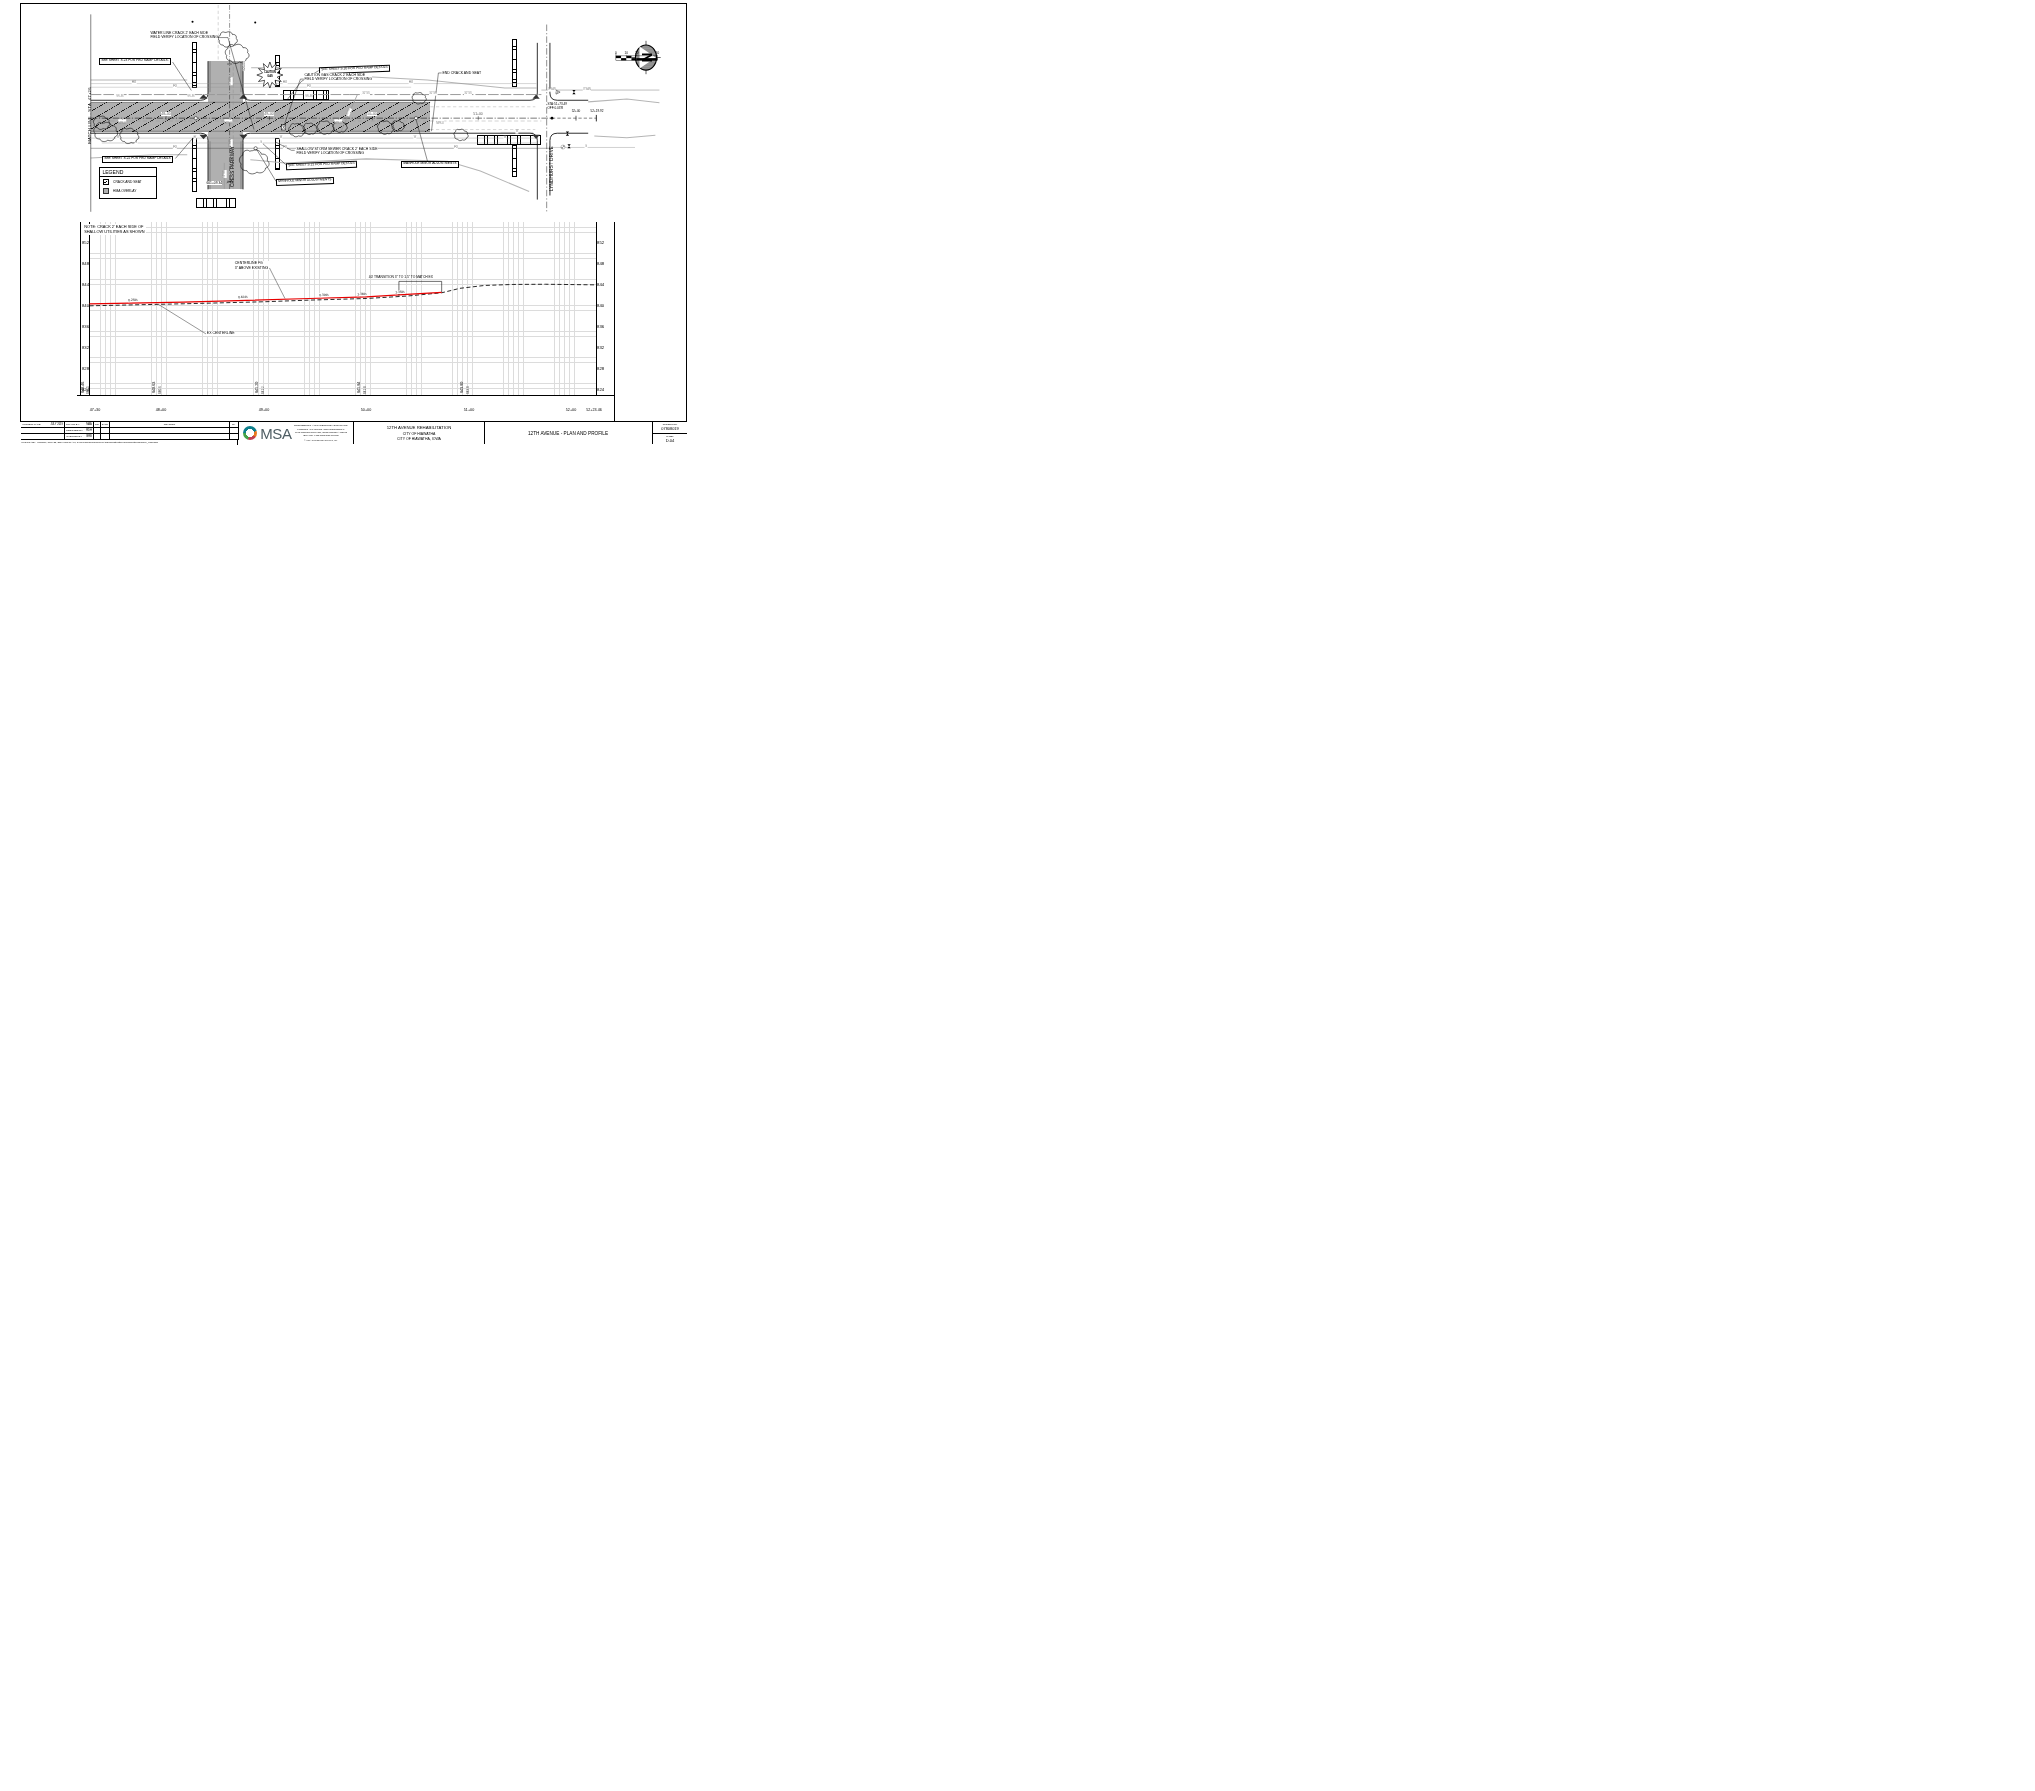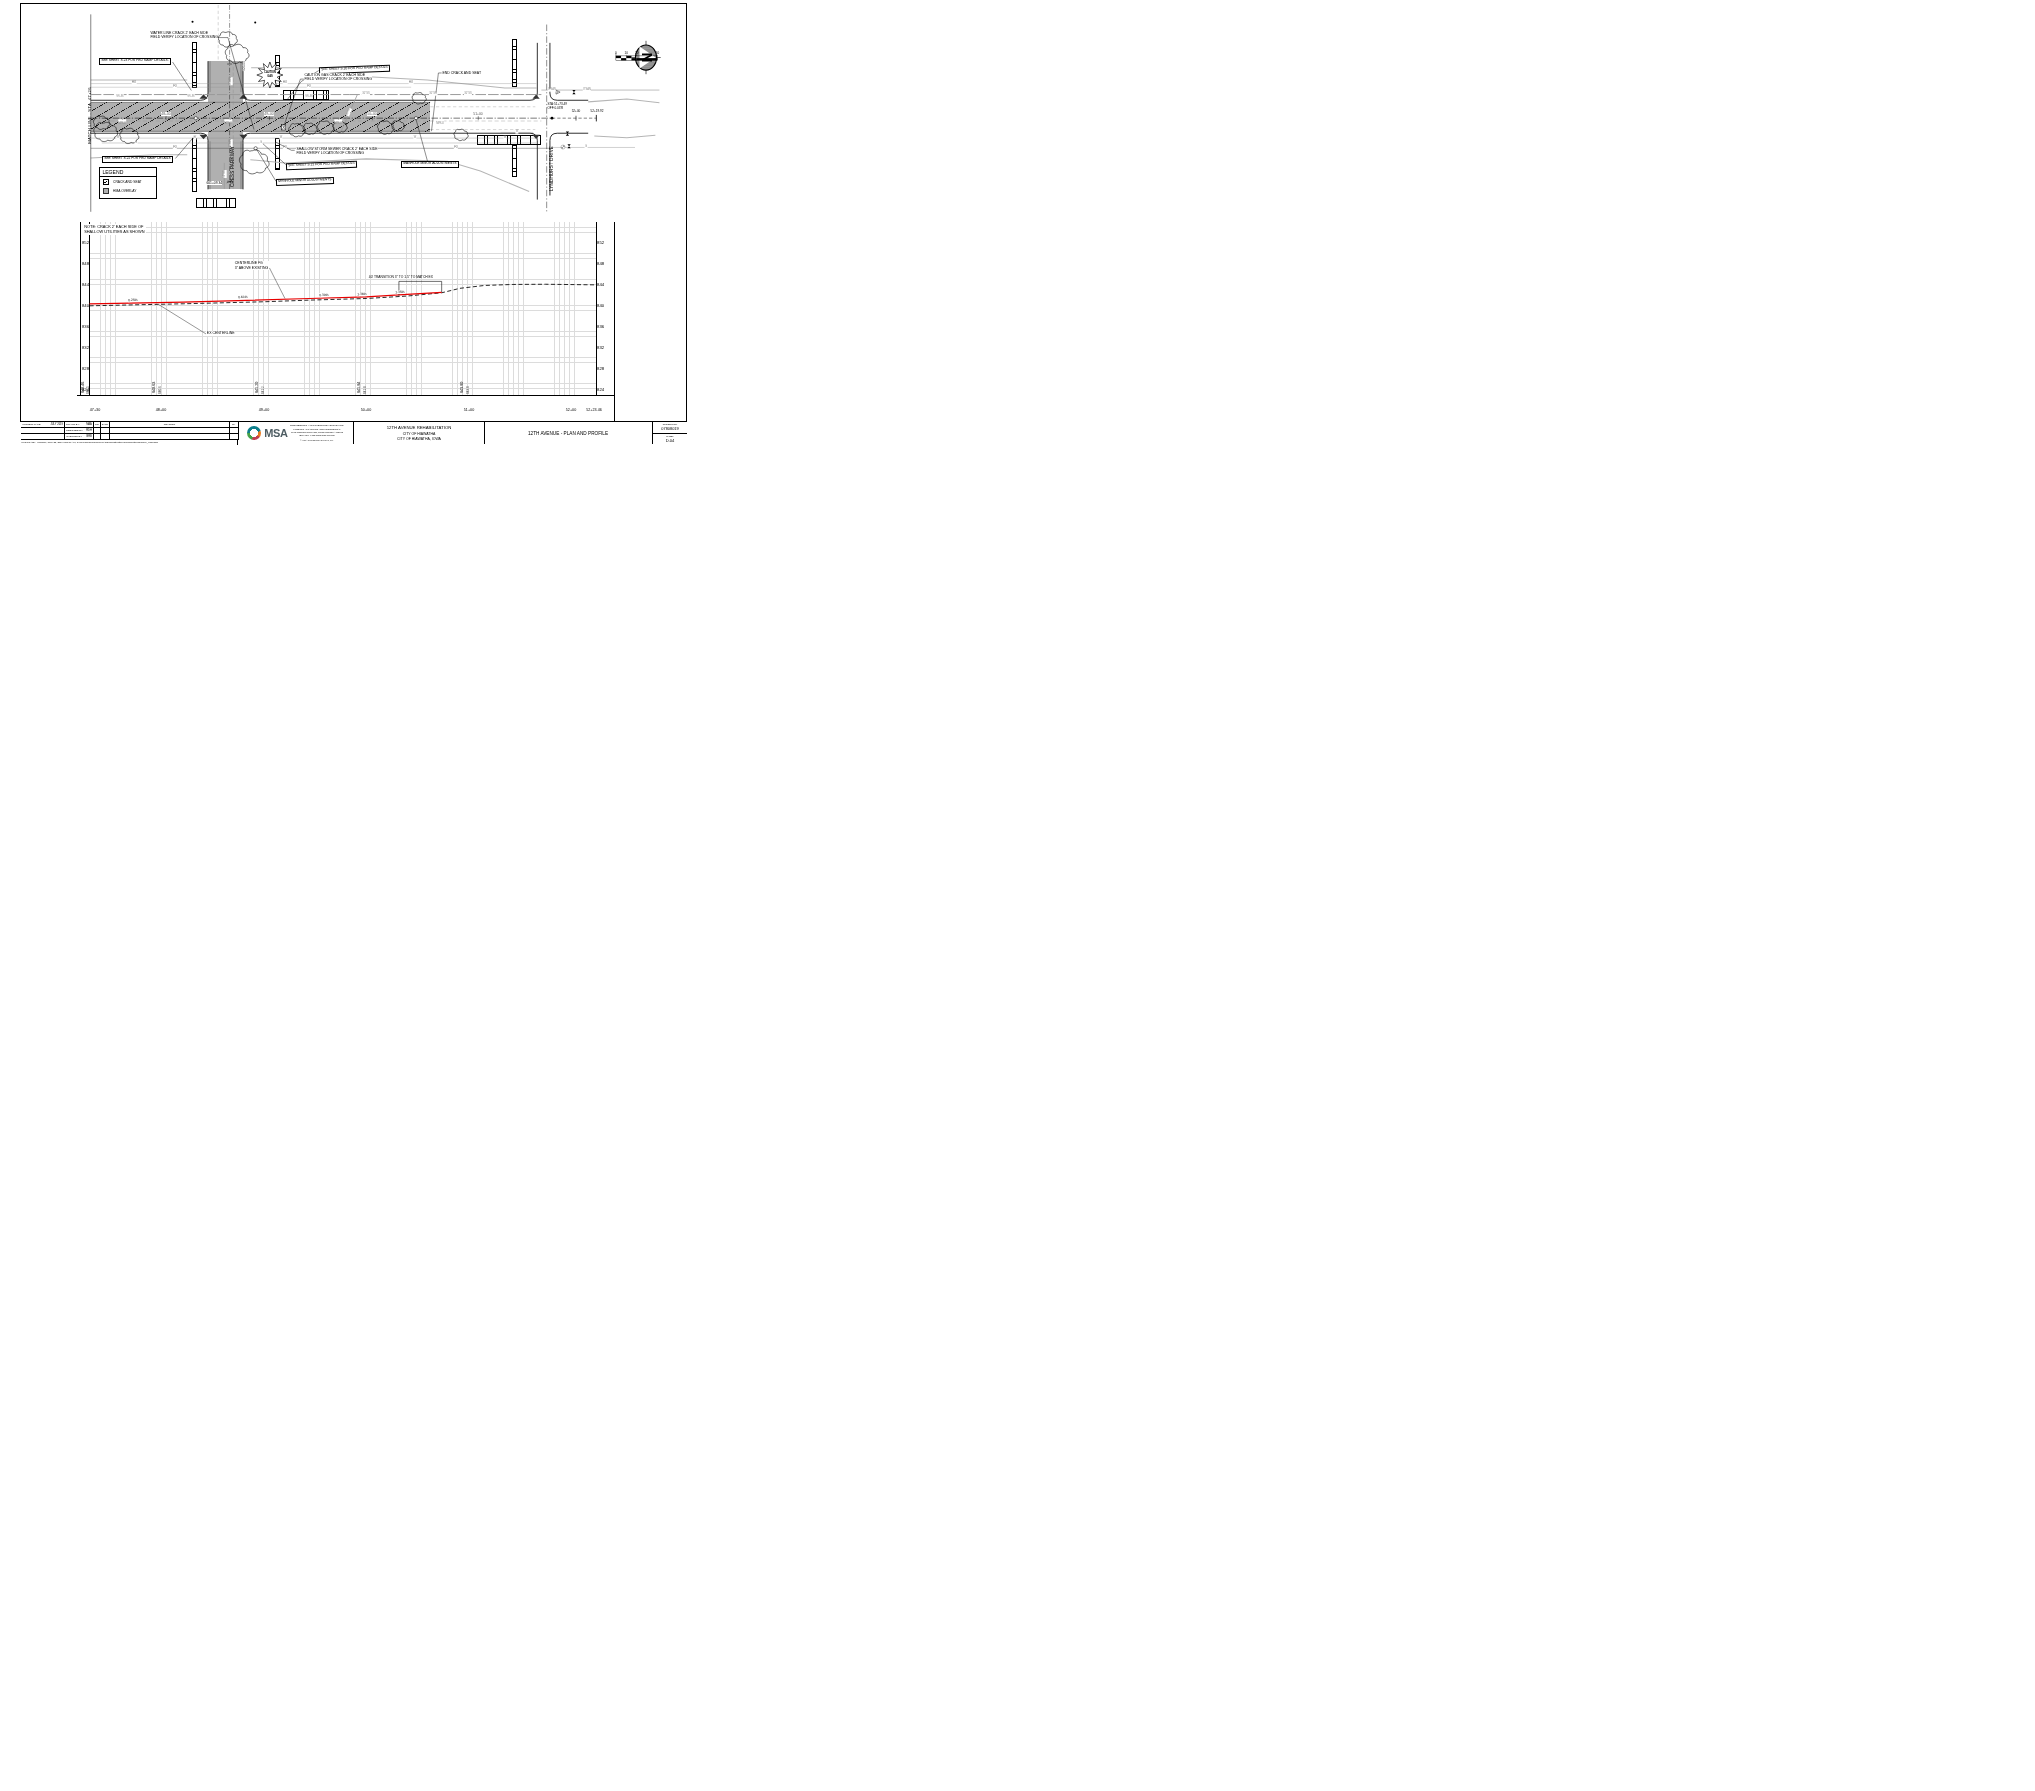--- a/index.html
+++ b/index.html
@@ -51,21 +51,21 @@
   .tb{position:absolute;left:20px;top:421px;width:667px;height:23px;border-top:1.2px solid #000;box-sizing:border-box;background:#fff;z-index:7;}
   .tb .sec{position:absolute;top:0;height:100%;box-sizing:border-box;}
   .cell{position:absolute;box-sizing:border-box;border-right:0.4px solid #000;border-bottom:0.4px solid #000;font-size:2.4px;display:flex;align-items:center;padding:0 1.2px;white-space:nowrap;overflow:hidden;}
   .cell.ctr{justify-content:center;}
   .cell .val{margin-left:auto;font-size:2.6px;}
   .plotrow{position:absolute;left:0;top:18px;width:218px;height:5.3px;box-sizing:border-box;border-right:0.8px solid #000;font-size:2.4px;display:flex;align-items:center;gap:2px;padding:0 1.6px;white-space:nowrap;overflow:hidden;}
   .msawrap{display:flex;align-items:center;justify-content:center;gap:2.8px;height:100%;}
   .msalogo{width:14px;height:14px;border-radius:50%;flex:0 0 auto;
     background:radial-gradient(circle,#fff 0 4.1px,transparent 4.1px),
     conic-gradient(#0e7f8c 0 20%,#e87a22 20% 35%,#c04052 35% 55%,#46a247 55% 75%,#0e7f8c 75% 100%);}
-  .msaword{font-size:11px;font-weight:bold;color:#4e5d63;letter-spacing:-0.4px;}
+  .msaword{font-size:15px;font-weight:normal;color:#4e5d63;letter-spacing:-0.4px;}
   .msatext{font-size:2.4px;line-height:1.45;text-align:center;}
   .msacopy{font-size:2.2px;color:#222;margin-top:0.8px;}
   .clientsec{display:flex;flex-direction:column;align-items:center;justify-content:center;height:100%;gap:1.2px;}
   .c1{font-size:4.3px;}
   .c2{font-size:3.5px;}
   .sheettitle{display:flex;align-items:center;justify-content:center;height:100%;font-size:4.7px;}
   .pn{position:absolute;left:0;right:0;text-align:center;}
   svg{position:absolute;left:0;top:0;z-index:3;}
 </style>
 </head>

